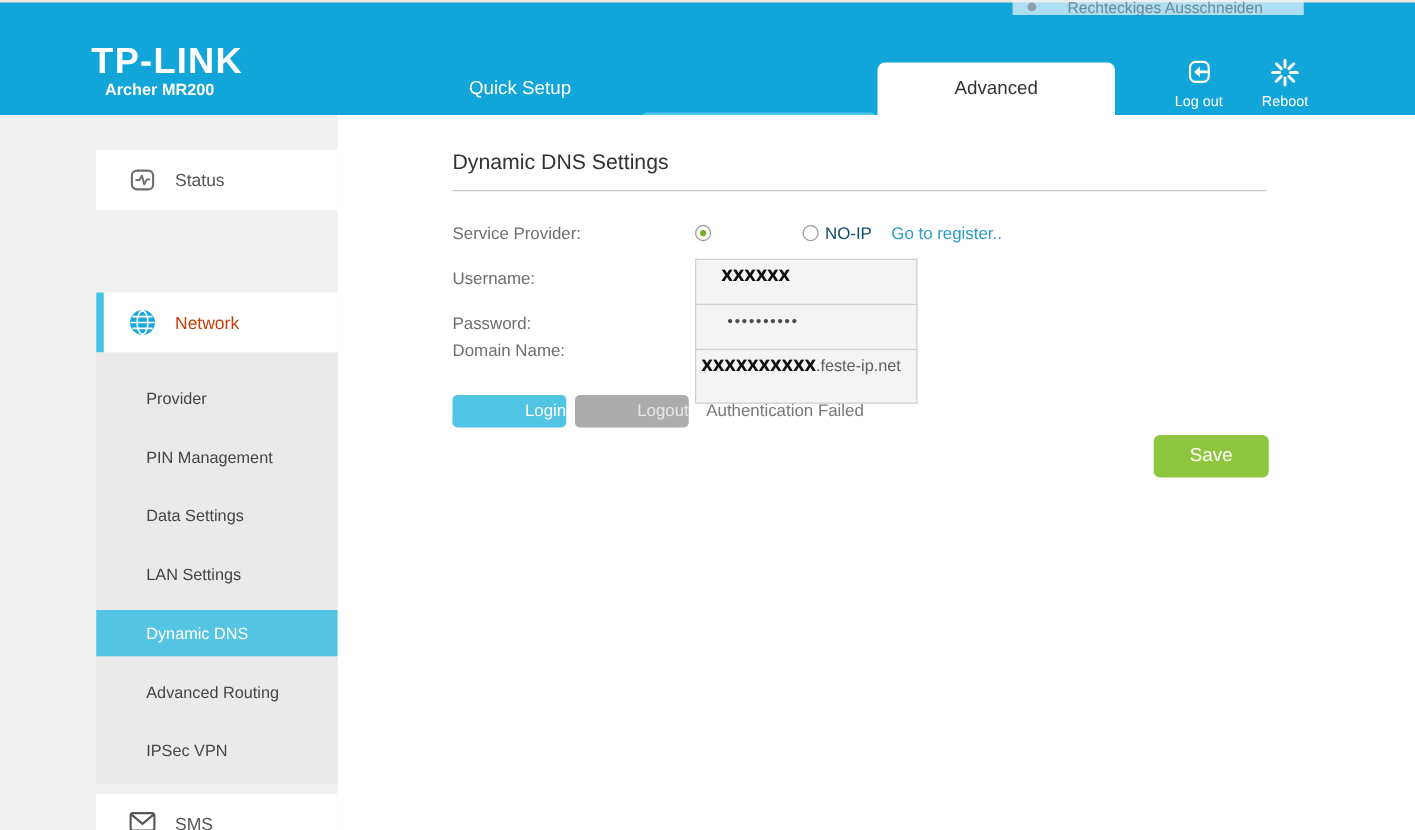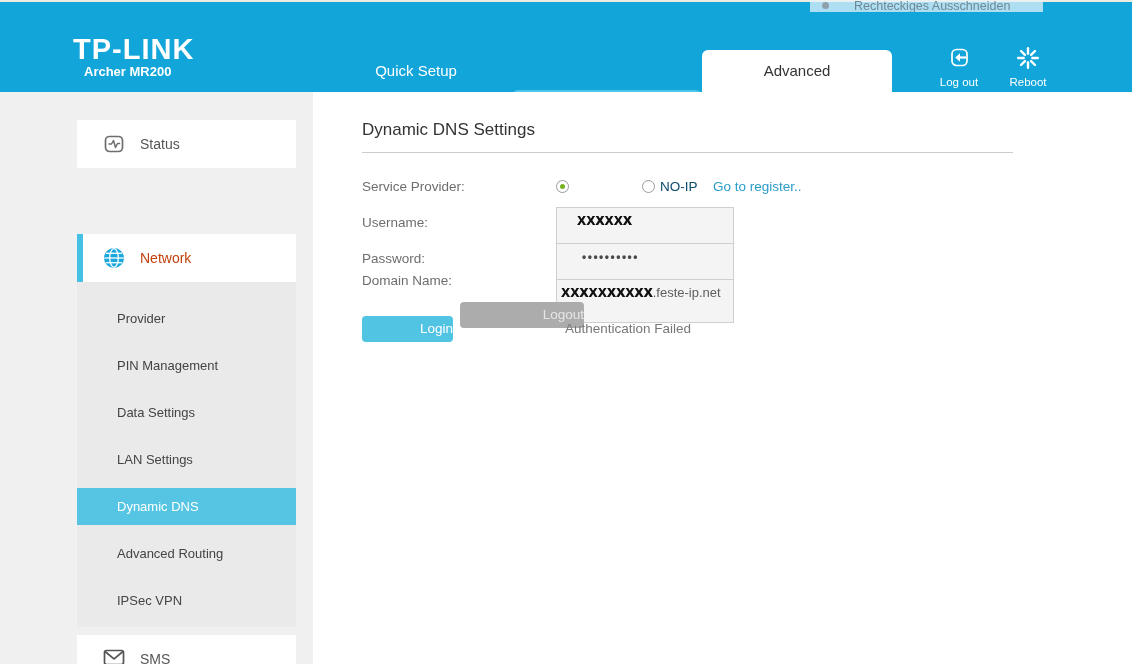--- a/index.html
+++ b/index.html
@@ -24,21 +24,21 @@
   .act-logout{left:928px;}
   .act-reboot{left:997px;}
 
   
   .snip{position:absolute;left:810px;top:0;width:233px;height:12px;z-index:6;
         background:rgba(233,244,250,0.72);overflow:hidden;cursor:pointer;}
   .snip .dot{position:absolute;left:12px;top:2px;width:7px;height:7px;border-radius:50%;background:#8DA0AC;}
   .snip .txt{position:absolute;left:44px;top:-1px;font-size:12.5px;line-height:14px;color:#6F8895;white-space:nowrap;}
 
   
-  .sidebar{position:absolute;left:0;top:92px;width:313px;height:572px;background:#F0F0F0;overflow:hidden;}
+  .sidebar{position:absolute;left:0;top:92px;width:270px;height:572px;background:#F0F0F0;overflow:hidden;}
   .card{position:absolute;left:77px;width:219px;height:48px;background:#fff;cursor:pointer;}
   .card .ic{position:absolute;left:26px;top:13px;width:22px;height:22px;}
   .card .lbl{position:absolute;left:63px;top:0;line-height:48px;font-size:14px;color:#555;}
   .card-status{top:28px;}
   .card-opmode{top:85px;}
   .card-network{top:142px;}
   .card-network .accent{position:absolute;left:0;top:0;width:6px;height:48px;background:#45C2E3;}
   .card-network .lbl{color:#c2410c;}
   .card-sms{top:543px;height:60px;}
   .submenu{position:absolute;left:77px;top:190px;width:219px;height:345px;background:#EAEAEA;padding-top:18px;box-sizing:border-box;}
@@ -68,21 +68,21 @@
   .fld-user{top:115px;padding-left:20px;font-size:13px;font-weight:700;color:#111;
             text-shadow:0.6px 0 0 #111;letter-spacing:0.5px;}
   .fld-pass{top:151px;padding-left:25px;font-size:12px;font-weight:700;color:#4A4A4A;letter-spacing:1.5px;}
   .fld-dom{top:187px;padding-left:4px;font-size:13px;}
   .fld-dom .masked{font-weight:700;color:#111;text-shadow:0.6px 0 0 #111;letter-spacing:0.5px;}
   .fld-dom .suffix{color:#5E5E5E;}
 
   .btn{position:absolute;height:26px;line-height:26px;width:91px;text-align:right;font-size:13.5px;
        border-radius:4px;cursor:pointer;}
   .btn-login{left:49px;top:224px;background:#51C3E3;color:#fff;}
-  .btn-logout{left:147px;top:210px;background:#ACACAC;color:#E6E6E6;padding-left:33px;}
+  .btn-logout{left:147px;top:224px;background:#ACACAC;color:#E6E6E6;}
   .auth-msg{position:absolute;left:252px;top:224px;line-height:26px;font-size:13.5px;color:#777;}
   .btn-save{position:absolute;left:610px;top:256px;width:92px;height:34px;line-height:34px;text-align:center;
             background:#8EC640;color:#fff;font-size:15px;border-radius:5px;cursor:pointer;}
 </style>
 </head>
 <body>
 
 <div class="page">
 
   <div class="header">
@@ -198,15 +198,16 @@
     <div class="flabel lbl-pass">Password:</div>
     <div class="field fld-pass">••••••••••</div>
 
     <div class="flabel lbl-dom">Domain Name:</div>
     <div class="field fld-dom"><span class="masked">XXXXXXXXXX</span><span class="suffix">.feste-ip.net</span></div>
 
     <div class="btn btn-login">Login</div>
     <div class="btn btn-logout">Logout</div>
     <div class="auth-msg">Authentication Failed</div>
 
+    <div class="btn-save">Save</div>
   </div>
 
 </div>
 
 </body></html>

